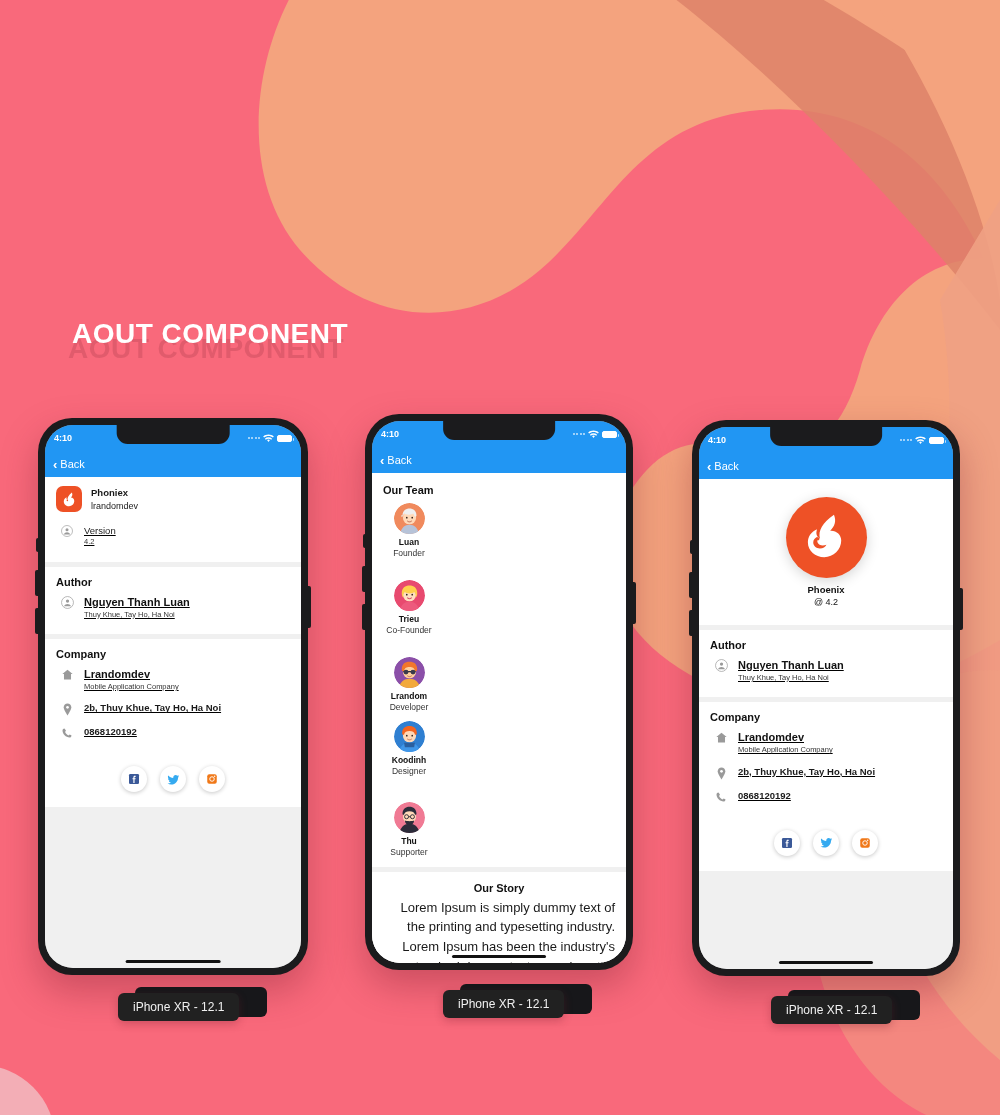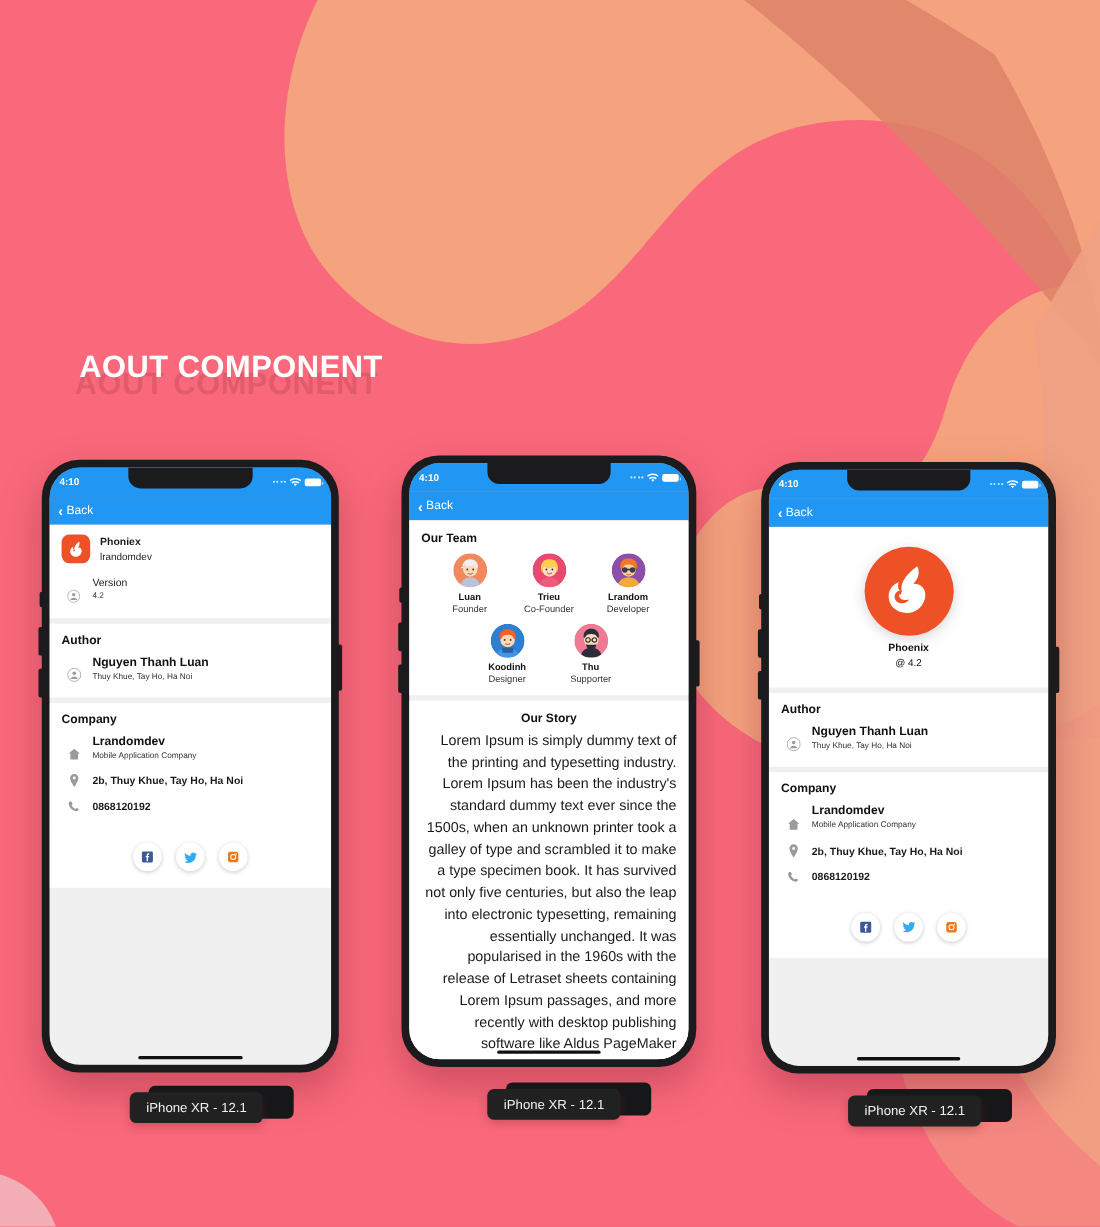--- a/index.html
+++ b/index.html
@@ -151,21 +151,21 @@
   .app-row { display:flex; align-items:flex-end; gap:9px; margin-bottom:7px; }
   .app-icon {
     width:26px; height:26px; border-radius:7px;
     background:#ee5126;
     display:flex; align-items:center; justify-content:center;
     flex:none;
   }
   .app-name { font-size:9.5px; font-weight:bold; color:#1a1a1a; line-height:1.35; }
   .app-sub  { font-size:9px; color:#1a1a1a; line-height:1.35; }
 
-  .line-row { display:flex; align-items:flex-end; gap:9px; padding:5px 0 5px 3px; }
+  .line-row { display:flex; align-items:flex-start; gap:9px; padding:5px 0 5px 3px;text-decoration:underline; }
   .lr-icon { width:16px; flex:none; display:flex; justify-content:center; padding-top:1px; }
   .lr-main { font-size:9.5px; color:#1a1a1a; line-height:1.4; }
   .lr-sub  { font-size:7.5px; color:#333; line-height:1.4; }
 
   .sec-title { font-size:11px; font-weight:bold; color:#111; margin-bottom:2px; }
   .auth-name { font-size:11px; font-weight:bold; color:#111; line-height:1.35; }
   .auth-sub  { font-size:7.5px; color:#333; line-height:1.4; }
   .co-name { font-size:11px; font-weight:bold; color:#111; line-height:1.35; }
   .co-sub  { font-size:7.5px; color:#333; line-height:1.4; }
   .info-txt { font-size:9.5px; font-weight:bold; color:#1a1a1a; }
@@ -180,21 +180,21 @@
   }
 
   .home-bar {
     position:absolute; bottom:5px; left:50%;
     transform:translateX(-50%);
     width:37%; height:3px; border-radius:2px; background:#111;
   }
 
   
   .team-title { font-size:11px; font-weight:bold; color:#111; margin:2px 0 7px; }
-  .team-row { display:flex; justify-content:center; gap:20px; margin-bottom:7px; }
+  .team-row { display:flex; justify-content:center; gap:20px; margin-bottom:7px;flex-direction:column; }
   .member { width:52px; text-align:center; }
   .m-av { width:31px; height:31px; border-radius:50%; margin:0 auto 3px; overflow:hidden; }
   .m-name { font-size:8.5px; font-weight:bold; color:#111; line-height:1.35; }
   .m-role { font-size:8.5px; color:#333; line-height:1.35; }
 
   .story-title { text-align:center; font-size:11px; font-weight:bold; color:#111; margin:1px 0 4px; }
   .story-txt { font-size:13px; color:#1a1a1a; line-height:1.52; text-align:right; }
 
   
   .logo-wrap { text-align:center; padding:9px 0 7px; }

